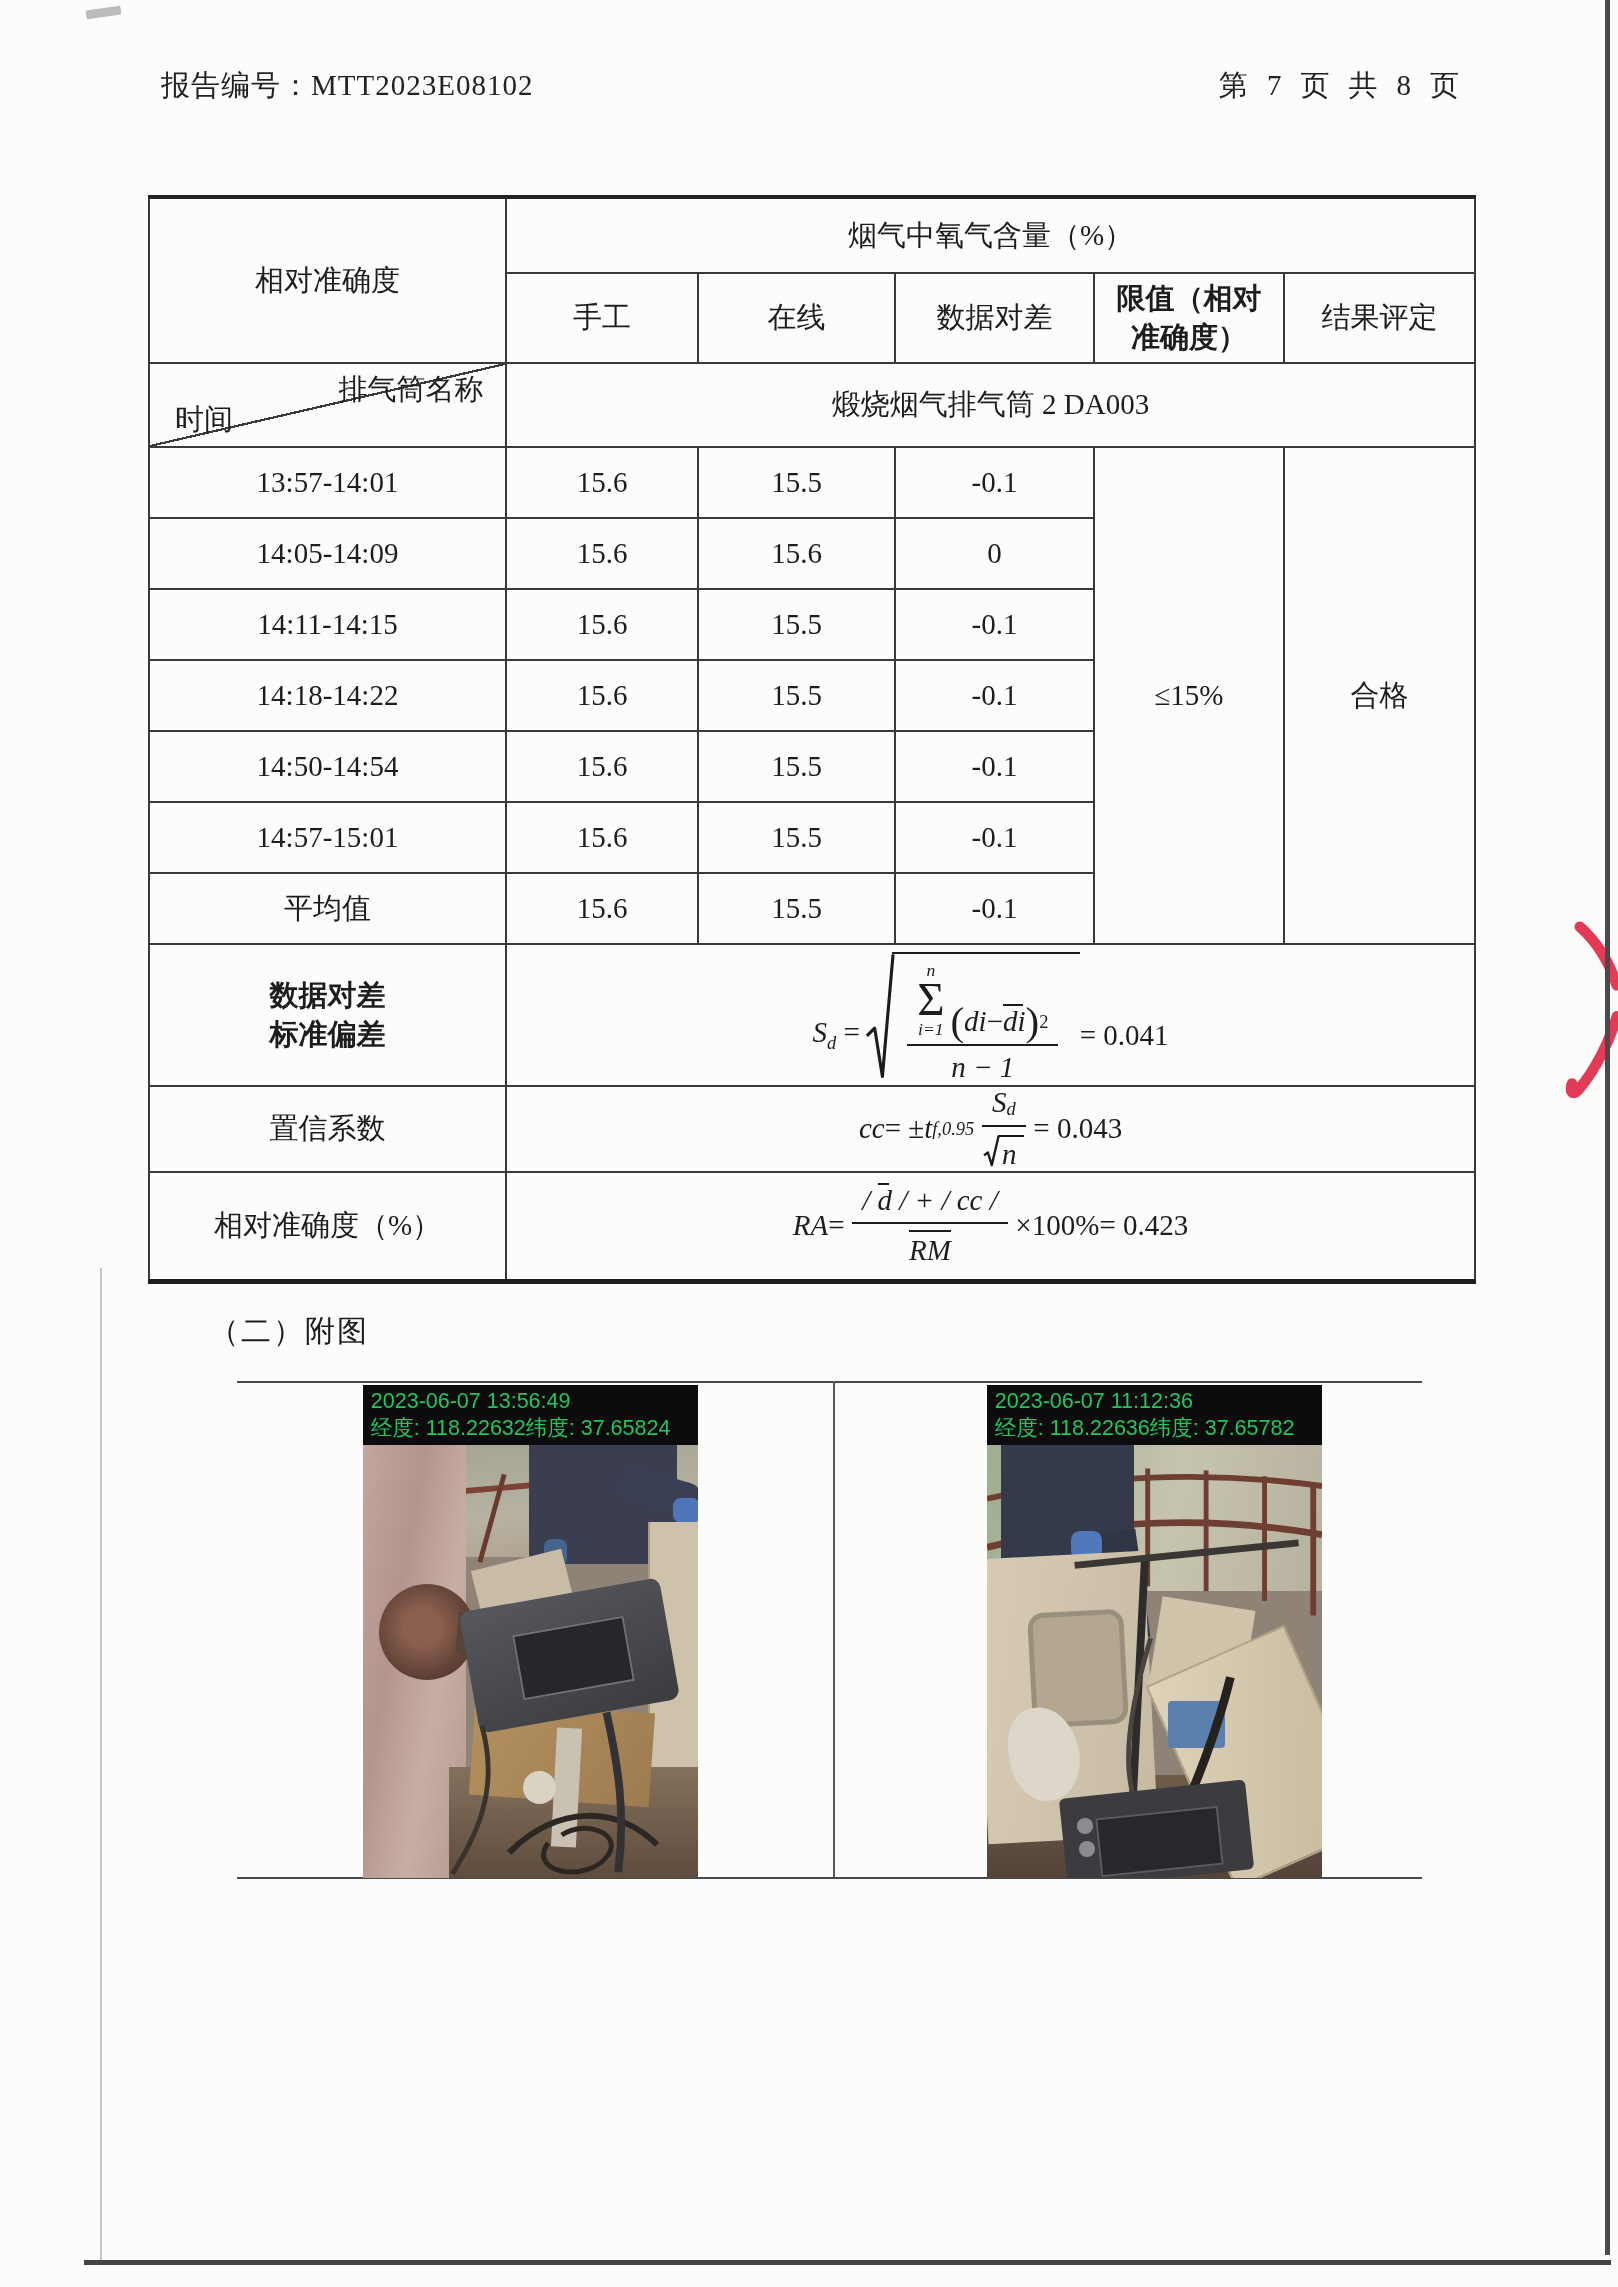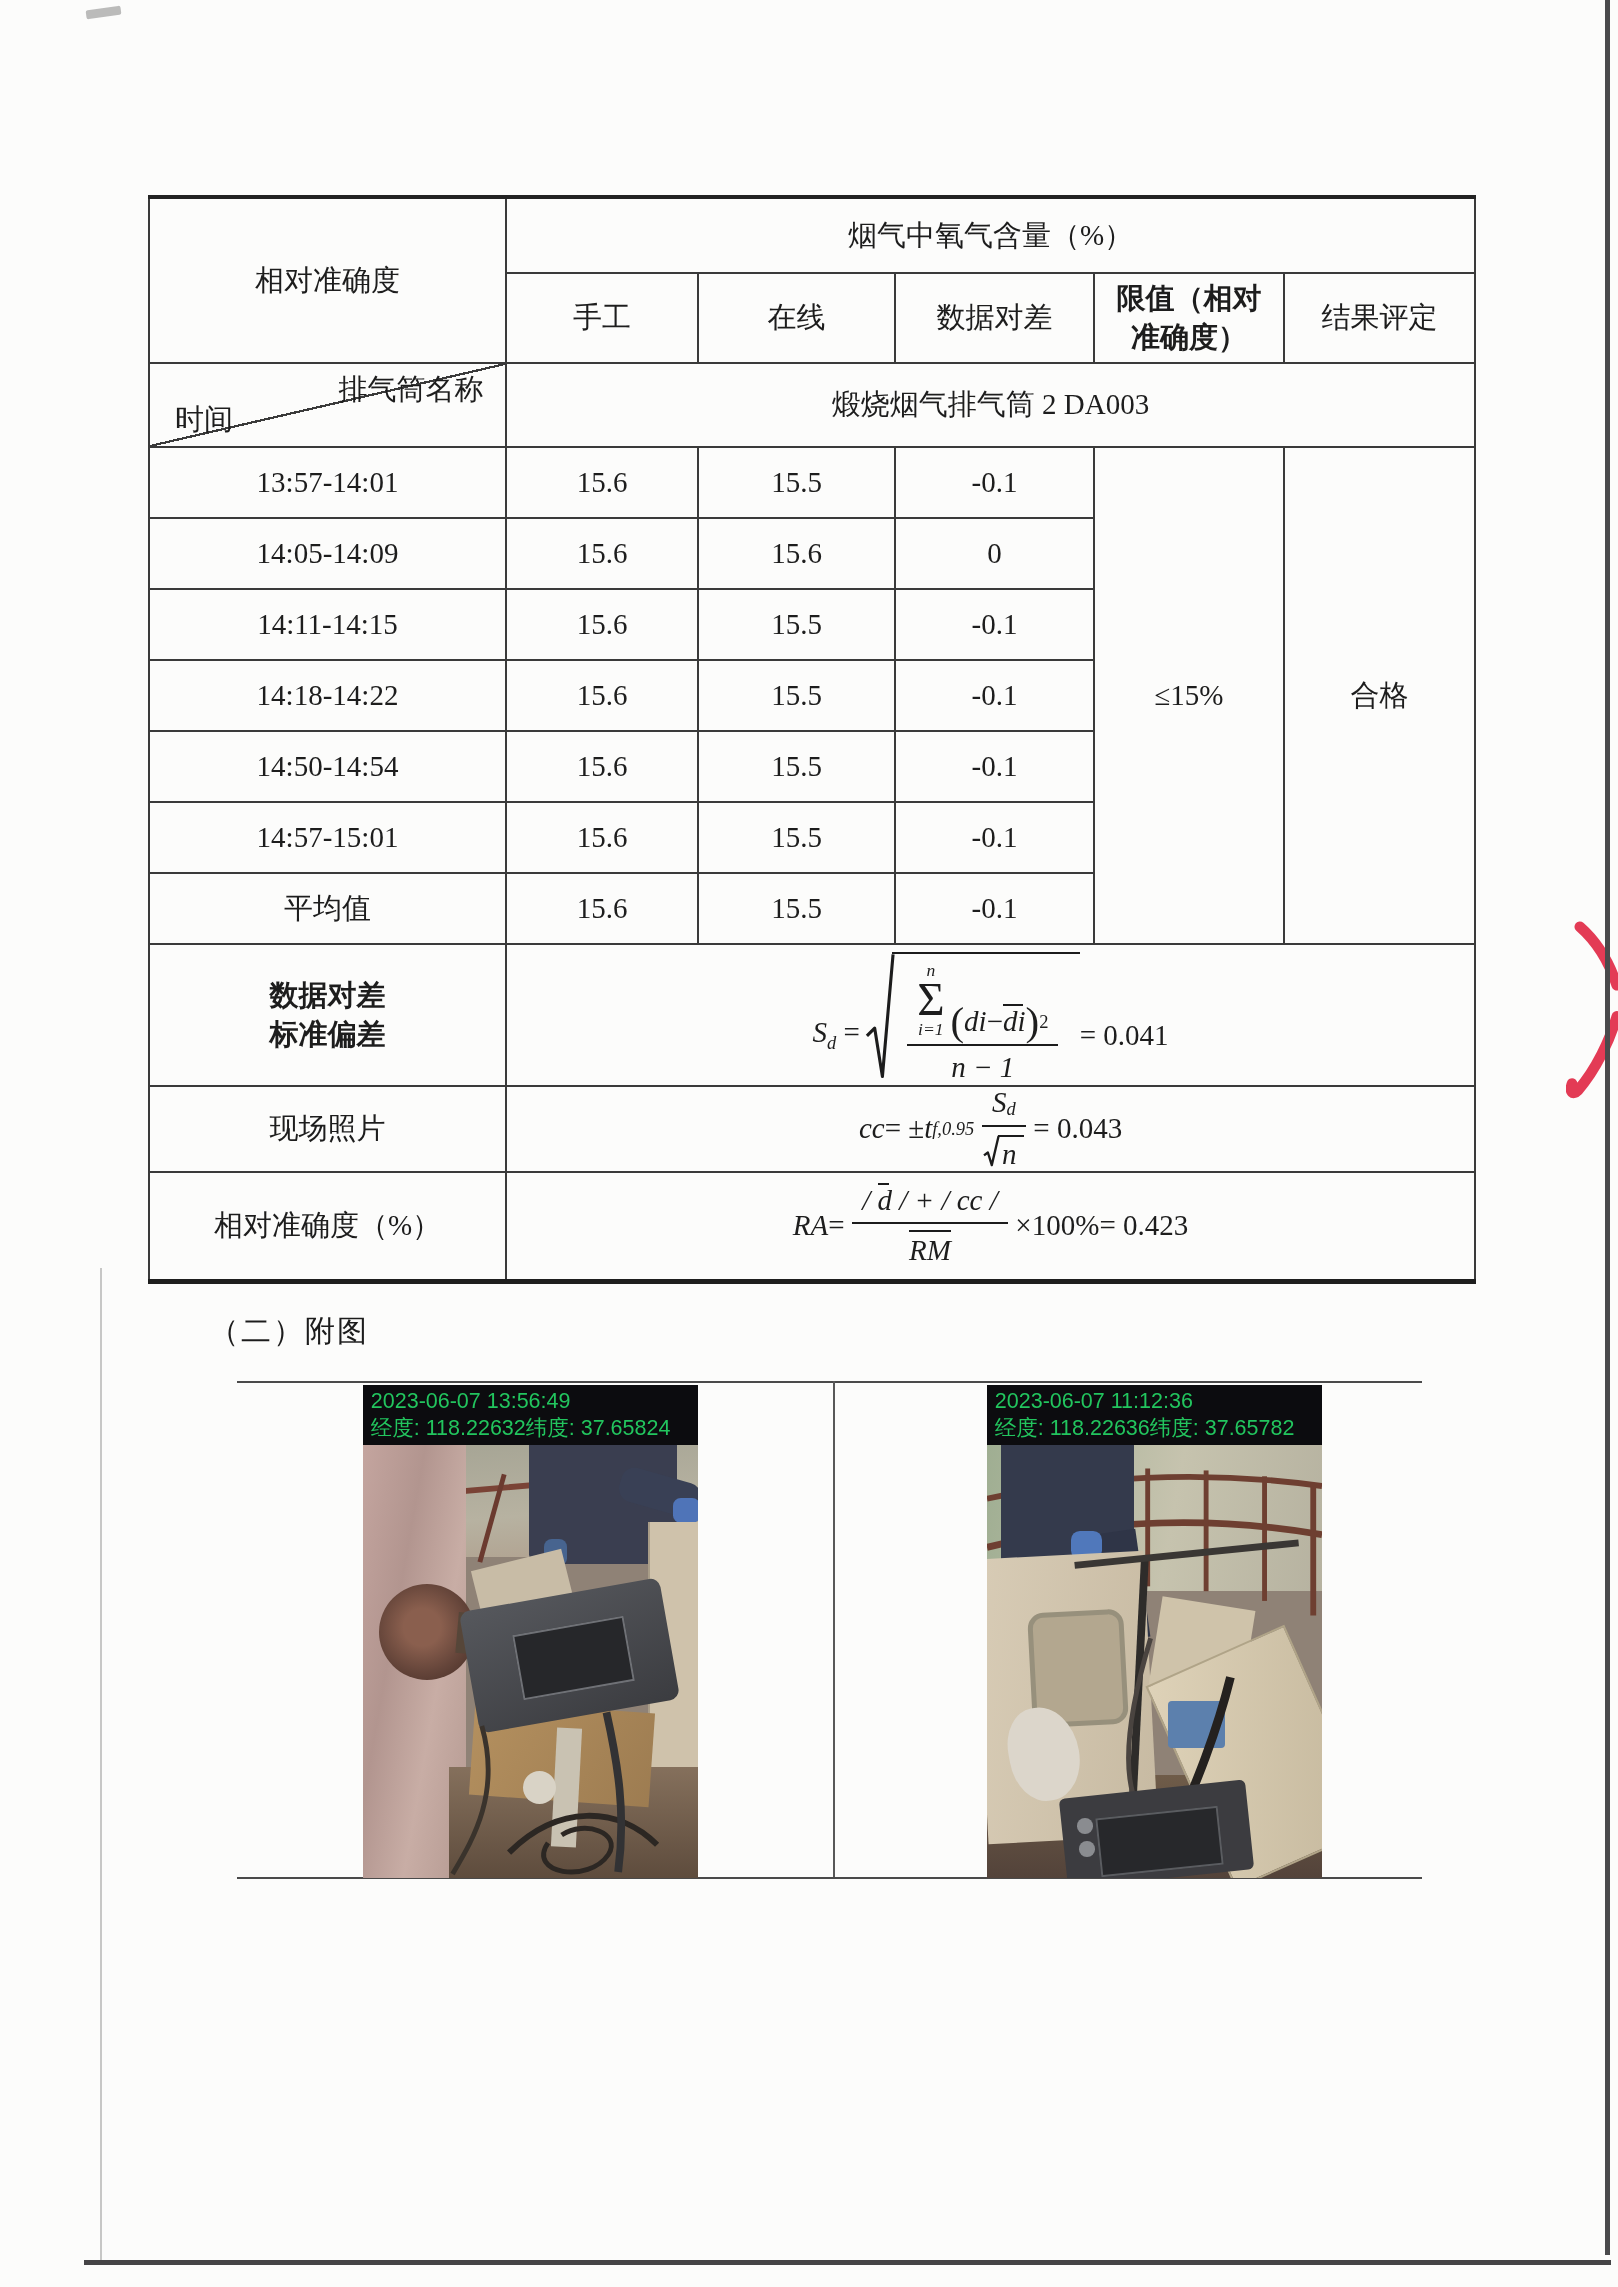--- a/index.html
+++ b/index.html
@@ -129,20 +129,24 @@
   .edge-bottom{left:84px;top:2260px;width:1527px;height:4.9px;background:#454446;}
   .edge-left{left:100px;top:1268px;width:2px;height:992px;background:#9b9b9b;opacity:.55;}
   .corner-tl{left:86px;top:7.8px;width:35px;height:8.8px;background:#7a7a7a;opacity:.5;border-radius:2px;transform:rotate(-8deg);}
   .redmark{left:1566px;top:919px;width:53px;height:187px;}
 </style>
 </head>
 <body>
 
 <div class="page">
 
+  <div class="hdr">
+    <span class="left">报告编号：MTT2023E08102</span>
+    <span class="right">第 7 页 共 8 页</span>
+  </div>
 
   <table class="rpt">
     <colgroup>
       <col style="width:357px">
         <col style="width:192px">
         <col style="width:197px">
       <col style="width:199px">
         <col style="width:190px">
         <col style="width:191px">
     </colgroup>
@@ -245,21 +249,21 @@
                     </span>
               </span>
             </span>
           </span>
           <span class="shift">= 0.041</span>
         </div>
       </td>
     </tr>
 
     <tr class="r-f2">
-      <td>现场照片</td>
+      <td>置信系数</td>
       <td colspan="5">
         <div class="fwrap">
           <span class="it">cc</span>
           <span>= ±</span>
               <span class="it">t</span>
               <sub class="fsub">f,0.95</sub>
           <span class="frac">
             <span class="top">
                   <span class="it">S</span>
                   <sub class="fsub">d</sub>

